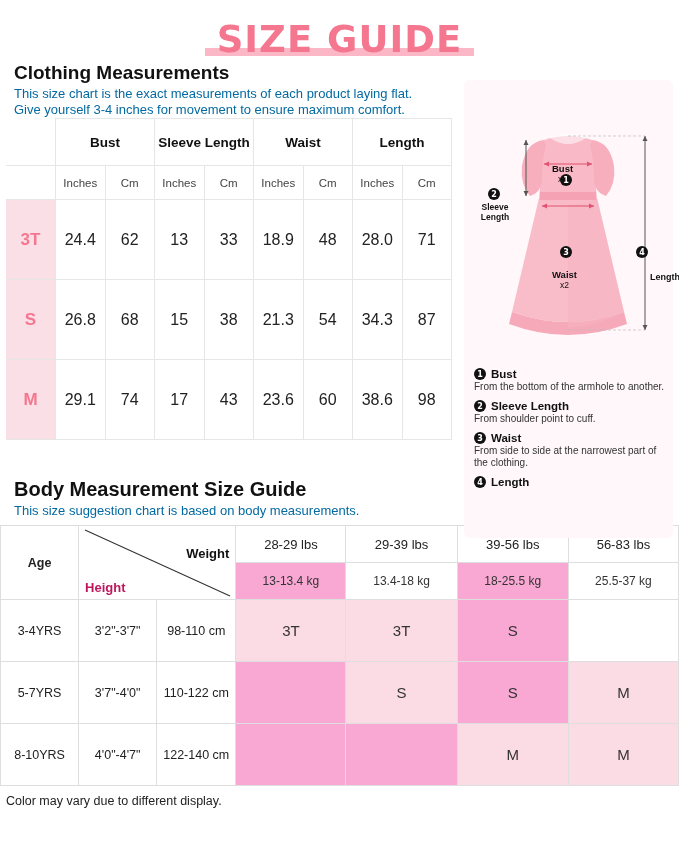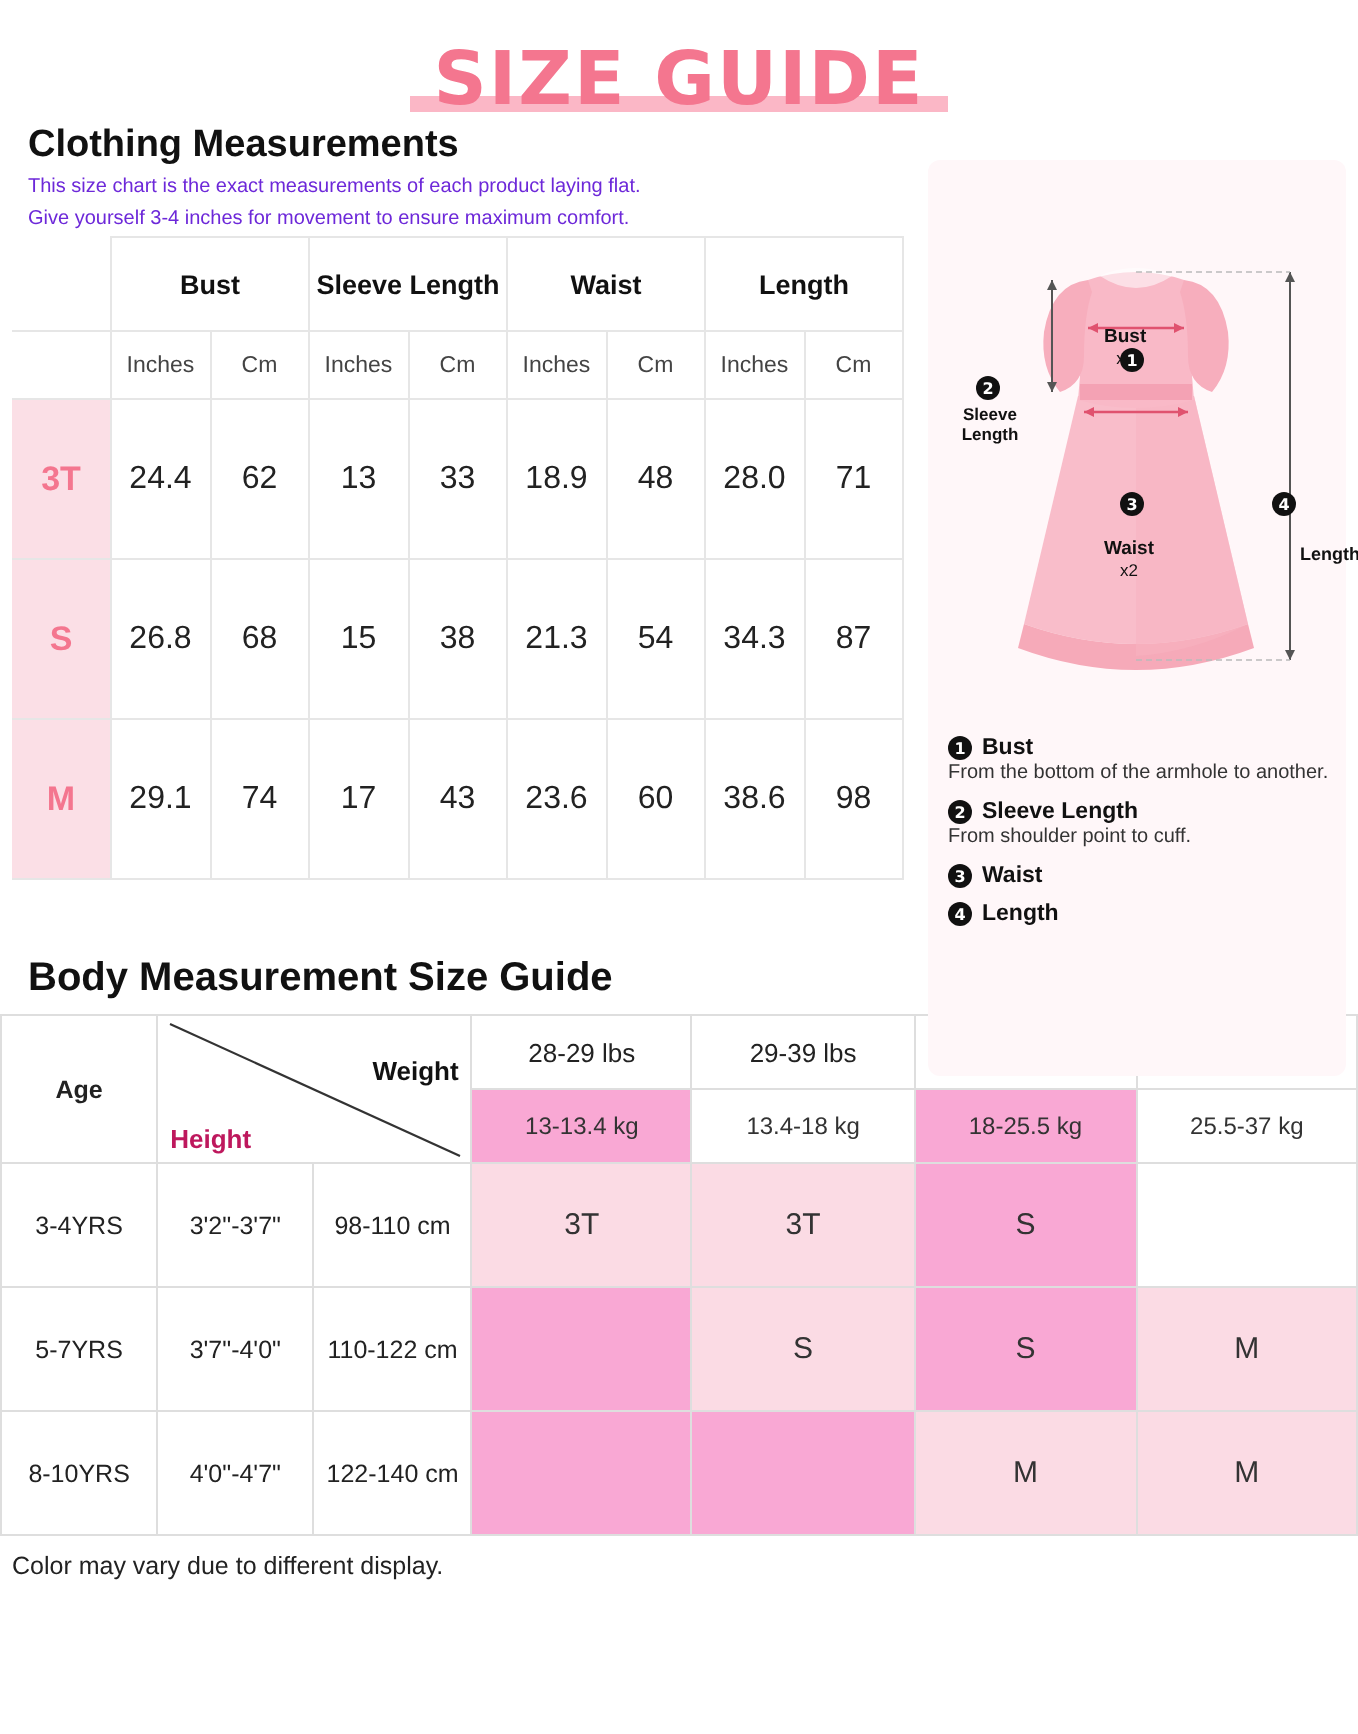--- a/index.html
+++ b/index.html
@@ -41,22 +41,22 @@
   }
 
   
   .h2 {
     font-size: 19px;
     font-weight: bold;
     color: #111;
     margin: 0 0 2px 14px;
   }
   .sub {
-    font-size: 10px;
-    color: #6d28d9;
+    font-size: 13px;
+    color: #0369a1;
     margin: 0 0 0 14px;
     line-height: 16px;
   }
 
   
   #clothing-block {
     position: relative;
     margin-top: 10px;
     height: 410px;
   }
@@ -328,33 +328,35 @@
           <span class="bullet">2</span>
           <span>Sleeve Length</span>
         </div>
         <div class="legend-desc">From shoulder point to cuff.</div>
       </div>
       <div class="legend-item">
         <div class="legend-head">
           <span class="bullet">3</span>
           <span>Waist</span>
         </div>
+        <div class="legend-desc">From side to side at the narrowest part of the clothing.</div>
       </div>
       <div class="legend-item">
         <div class="legend-head">
           <span class="bullet">4</span>
           <span>Length</span>
         </div>
       </div>
     </div>
   </div>
 </div>
 
 <div id="body-block">
   <div class="h2" style="font-size:20px;">Body Measurement Size Guide</div>
+  <div class="sub">This size suggestion chart is based on body measurements.</div>
 
   <table class="bt">
     <colgroup>
       <col style="width:78px">
       <col style="width:78px">
       <col style="width:79px">
       <col style="width:110px">
       <col style="width:111px">
       <col style="width:111px">
       <col style="width:110px">

